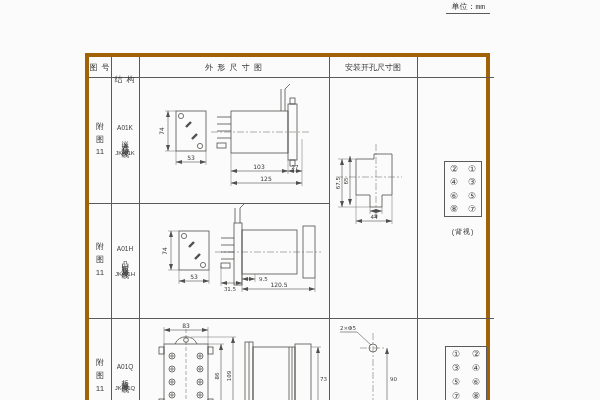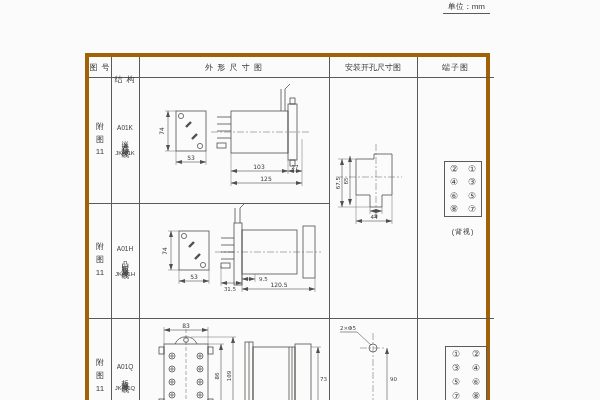--- a/index.html
+++ b/index.html
@@ -1,20 +1,20 @@
 <!DOCTYPE html>
 <html><head>
 <meta charset="utf-8">
 <style>
   * { margin:0; padding:0; box-sizing:border-box; }
   html,body { width:600px; height:400px; }
   body { font-family:"Liberation Sans","DejaVu Sans",sans-serif; background:#fbfbfb; color:#3a3a3a; }
   .page { position:relative; width:600px; height:400px; overflow:hidden; background:#fbfbfb; }
 
-  .unit { position:absolute; left:380px; top:1px; width:110px; text-align:right; font-size:8px; }
+  .unit { position:absolute; left:380px; top:1px; width:110px; text-align:right; font-size:8px;font-family:Liberation Mono, monospace; }
   .unit span { display:inline-block; border-bottom:1px solid #5a5a5a; padding:0 5px 1px 5px; }
 
   .tbl { position:absolute; left:85px; top:14px; width:405px; height:378px; border:4px solid #a16207;margin-top:39px; }
   .vline,.hline { position:absolute; background:#5a5a5a; }
   .vline { width:1px; top:0; height:378px; }
   .hline { height:1px; left:0; }
 
   .cell { position:absolute; display:flex; align-items:center; justify-content:center; }
   .hdr { font-size:8px; letter-spacing:1px; white-space:nowrap; }
   .figcol { flex-direction:column; font-size:8px; line-height:1.6; }
@@ -58,23 +58,20 @@
         <span>图 号</span>
       </div>
     <div class="cell hdr" style="left:22px;top:12px;width:28px;height:20px">
         <span>结 构</span>
       </div>
     <div class="cell hdr" style="left:240px;top:0;width:88px;height:20px;letter-spacing:0">
         <span>安装开孔尺寸图</span>
       </div>
     <div class="cell hdr" style="left:50px;top:0;width:190px;height:20px">
         <span>外 形 尺 寸 图</span>
-      </div>
-    <div class="cell hdr" style="left:328px;top:0;width:77px;height:20px">
-        <span>端子图</span>
       </div>
 
     <div class="cell figcol" style="left:0;top:20px;width:22px;height:126px">
       <span>附</span>
         <span>图</span>
         <span>11</span>
     </div>
     <div class="cell figcol" style="left:0;top:146px;width:22px;height:115px">
       <span>附</span>
         <span>图</span>

